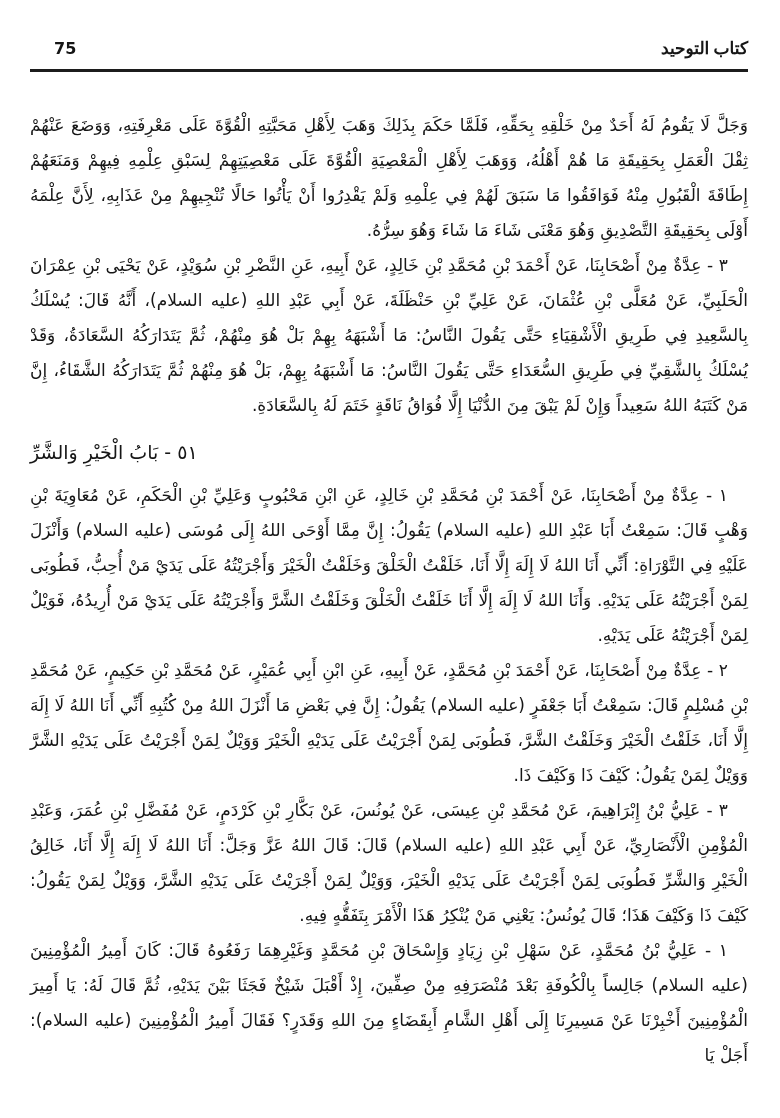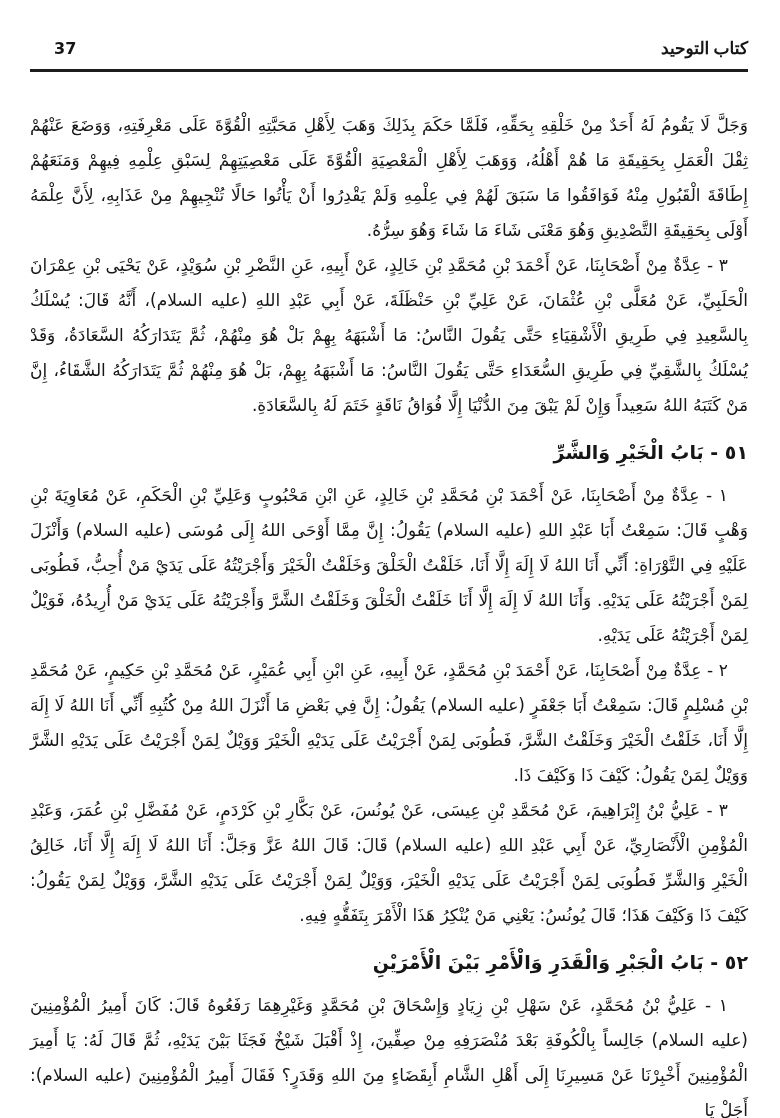--- a/index.html
+++ b/index.html
@@ -48,50 +48,49 @@
     text-justify: inter-word;
   }
   .para {
     margin: 0;
     text-indent: 20px; 
   }
   .para.cont {
     text-indent: 0;    
   }
   .chapter {
-    text-align: right;
+    text-align: left;
     font-size: 19px;
-    font-weight: 700;
+    font-weight: 400;
     margin: 12px 0 8px 0;
   }
 </style>
 </head>
 <body>
 
 <div class="page">
 
   <div class="page-header">
     <span class="book-title">كتاب التوحيد</span>
-    <span class="page-number">37</span>
+    <span class="page-number">75</span>
   </div>
 
   <div class="header-rule"></div>
 
   <div class="body-text">
 
     <p class="para cont">وَجَلَّ لَا يَقُومُ لَهُ أَحَدٌ مِنْ خَلْقِهِ بِحَقِّهِ، فَلَمَّا حَكَمَ بِذَلِكَ وَهَبَ لِأَهْلِ مَحَبَّتِهِ الْقُوَّةَ عَلَى مَعْرِفَتِهِ، وَوَضَعَ عَنْهُمْ ثِقْلَ الْعَمَلِ بِحَقِيقَةِ مَا هُمْ أَهْلُهُ، وَوَهَبَ لِأَهْلِ الْمَعْصِيَةِ الْقُوَّةَ عَلَى مَعْصِيَتِهِمْ لِسَبْقِ عِلْمِهِ فِيهِمْ وَمَنَعَهُمْ إِطَاقَةَ الْقَبُولِ مِنْهُ فَوَافَقُوا مَا سَبَقَ لَهُمْ فِي عِلْمِهِ وَلَمْ يَقْدِرُوا أَنْ يَأْتُوا حَالًا تُنْجِيهِمْ مِنْ عَذَابِهِ، لِأَنَّ عِلْمَهُ أَوْلَى بِحَقِيقَةِ التَّصْدِيقِ وَهُوَ مَعْنَى شَاءَ مَا شَاءَ وَهُوَ سِرُّهُ.</p>
 
     <p class="para">٣ - عِدَّةٌ مِنْ أَصْحَابِنَا، عَنْ أَحْمَدَ بْنِ مُحَمَّدِ بْنِ خَالِدٍ، عَنْ أَبِيهِ، عَنِ النَّضْرِ بْنِ سُوَيْدٍ، عَنْ يَحْيَى بْنِ عِمْرَانَ الْحَلَبِيِّ، عَنْ مُعَلَّى بْنِ عُثْمَانَ، عَنْ عَلِيِّ بْنِ حَنْظَلَةَ، عَنْ أَبِي عَبْدِ اللهِ (عليه السلام)، أَنَّهُ قَالَ: يُسْلَكُ بِالسَّعِيدِ فِي طَرِيقِ الْأَشْقِيَاءِ حَتَّى يَقُولَ النَّاسُ: مَا أَشْبَهَهُ بِهِمْ بَلْ هُوَ مِنْهُمْ، ثُمَّ يَتَدَارَكُهُ السَّعَادَةُ، وَقَدْ يُسْلَكُ بِالشَّقِيِّ فِي طَرِيقِ السُّعَدَاءِ حَتَّى يَقُولَ النَّاسُ: مَا أَشْبَهَهُ بِهِمْ، بَلْ هُوَ مِنْهُمْ ثُمَّ يَتَدَارَكُهُ الشَّقَاءُ، إِنَّ مَنْ كَتَبَهُ اللهُ سَعِيداً وَإِنْ لَمْ يَبْقَ مِنَ الدُّنْيَا إِلَّا فُوَاقُ نَاقَةٍ خَتَمَ لَهُ بِالسَّعَادَةِ.</p>
 
     <h2 class="chapter">٥١ - بَابُ الْخَيْرِ وَالشَّرِّ</h2>
 
     <p class="para">١ - عِدَّةٌ مِنْ أَصْحَابِنَا، عَنْ أَحْمَدَ بْنِ مُحَمَّدِ بْنِ خَالِدٍ، عَنِ ابْنِ مَحْبُوبٍ وَعَلِيِّ بْنِ الْحَكَمِ، عَنْ مُعَاوِيَةَ بْنِ وَهْبٍ قَالَ: سَمِعْتُ أَبَا عَبْدِ اللهِ (عليه السلام) يَقُولُ: إِنَّ مِمَّا أَوْحَى اللهُ إِلَى مُوسَى (عليه السلام) وَأَنْزَلَ عَلَيْهِ فِي التَّوْرَاةِ: أَنِّي أَنَا اللهُ لَا إِلَهَ إِلَّا أَنَا، خَلَقْتُ الْخَلْقَ وَخَلَقْتُ الْخَيْرَ وَأَجْرَيْتُهُ عَلَى يَدَيْ مَنْ أُحِبُّ، فَطُوبَى لِمَنْ أَجْرَيْتُهُ عَلَى يَدَيْهِ. وَأَنَا اللهُ لَا إِلَهَ إِلَّا أَنَا خَلَقْتُ الْخَلْقَ وَخَلَقْتُ الشَّرَّ وَأَجْرَيْتُهُ عَلَى يَدَيْ مَنْ أُرِيدُهُ، فَوَيْلٌ لِمَنْ أَجْرَيْتُهُ عَلَى يَدَيْهِ.</p>
 
     <p class="para">٢ - عِدَّةٌ مِنْ أَصْحَابِنَا، عَنْ أَحْمَدَ بْنِ مُحَمَّدٍ، عَنْ أَبِيهِ، عَنِ ابْنِ أَبِي عُمَيْرٍ، عَنْ مُحَمَّدِ بْنِ حَكِيمٍ، عَنْ مُحَمَّدِ بْنِ مُسْلِمٍ قَالَ: سَمِعْتُ أَبَا جَعْفَرٍ (عليه السلام) يَقُولُ: إِنَّ فِي بَعْضِ مَا أَنْزَلَ اللهُ مِنْ كُتُبِهِ أَنِّي أَنَا اللهُ لَا إِلَهَ إِلَّا أَنَا، خَلَقْتُ الْخَيْرَ وَخَلَقْتُ الشَّرَّ، فَطُوبَى لِمَنْ أَجْرَيْتُ عَلَى يَدَيْهِ الْخَيْرَ وَوَيْلٌ لِمَنْ أَجْرَيْتُ عَلَى يَدَيْهِ الشَّرَّ وَوَيْلٌ لِمَنْ يَقُولُ: كَيْفَ ذَا وَكَيْفَ ذَا.</p>
 
     <p class="para">٣ - عَلِيُّ بْنُ إِبْرَاهِيمَ، عَنْ مُحَمَّدِ بْنِ عِيسَى، عَنْ يُونُسَ، عَنْ بَكَّارِ بْنِ كَرْدَمٍ، عَنْ مُفَضَّلِ بْنِ عُمَرَ، وَعَبْدِ الْمُؤْمِنِ الْأَنْصَارِيِّ، عَنْ أَبِي عَبْدِ اللهِ (عليه السلام) قَالَ: قَالَ اللهُ عَزَّ وَجَلَّ: أَنَا اللهُ لَا إِلَهَ إِلَّا أَنَا، خَالِقُ الْخَيْرِ وَالشَّرِّ فَطُوبَى لِمَنْ أَجْرَيْتُ عَلَى يَدَيْهِ الْخَيْرَ، وَوَيْلٌ لِمَنْ أَجْرَيْتُ عَلَى يَدَيْهِ الشَّرَّ، وَوَيْلٌ لِمَنْ يَقُولُ: كَيْفَ ذَا وَكَيْفَ هَذَا؛ قَالَ يُونُسُ: يَعْنِي مَنْ يُنْكِرُ هَذَا الْأَمْرَ بِتَفَقُّهٍ فِيهِ.</p>
 
-    <h2 class="chapter">٥٢ - بَابُ الْجَبْرِ وَالْقَدَرِ وَالْأَمْرِ بَيْنَ الْأَمْرَيْنِ</h2>
 
     <p class="para">١ - عَلِيُّ بْنُ مُحَمَّدٍ، عَنْ سَهْلِ بْنِ زِيَادٍ وَإِسْحَاقَ بْنِ مُحَمَّدٍ وَغَيْرِهِمَا رَفَعُوهُ قَالَ: كَانَ أَمِيرُ الْمُؤْمِنِينَ (عليه السلام) جَالِساً بِالْكُوفَةِ بَعْدَ مُنْصَرَفِهِ مِنْ صِفِّينَ، إِذْ أَقْبَلَ شَيْخٌ فَجَثَا بَيْنَ يَدَيْهِ، ثُمَّ قَالَ لَهُ: يَا أَمِيرَ الْمُؤْمِنِينَ أَخْبِرْنَا عَنْ مَسِيرِنَا إِلَى أَهْلِ الشَّامِ أَبِقَضَاءٍ مِنَ اللهِ وَقَدَرٍ؟ فَقَالَ أَمِيرُ الْمُؤْمِنِينَ (عليه السلام): أَجَلْ يَا</p>
 
   </div>
 </div>
 
 </body></html>

